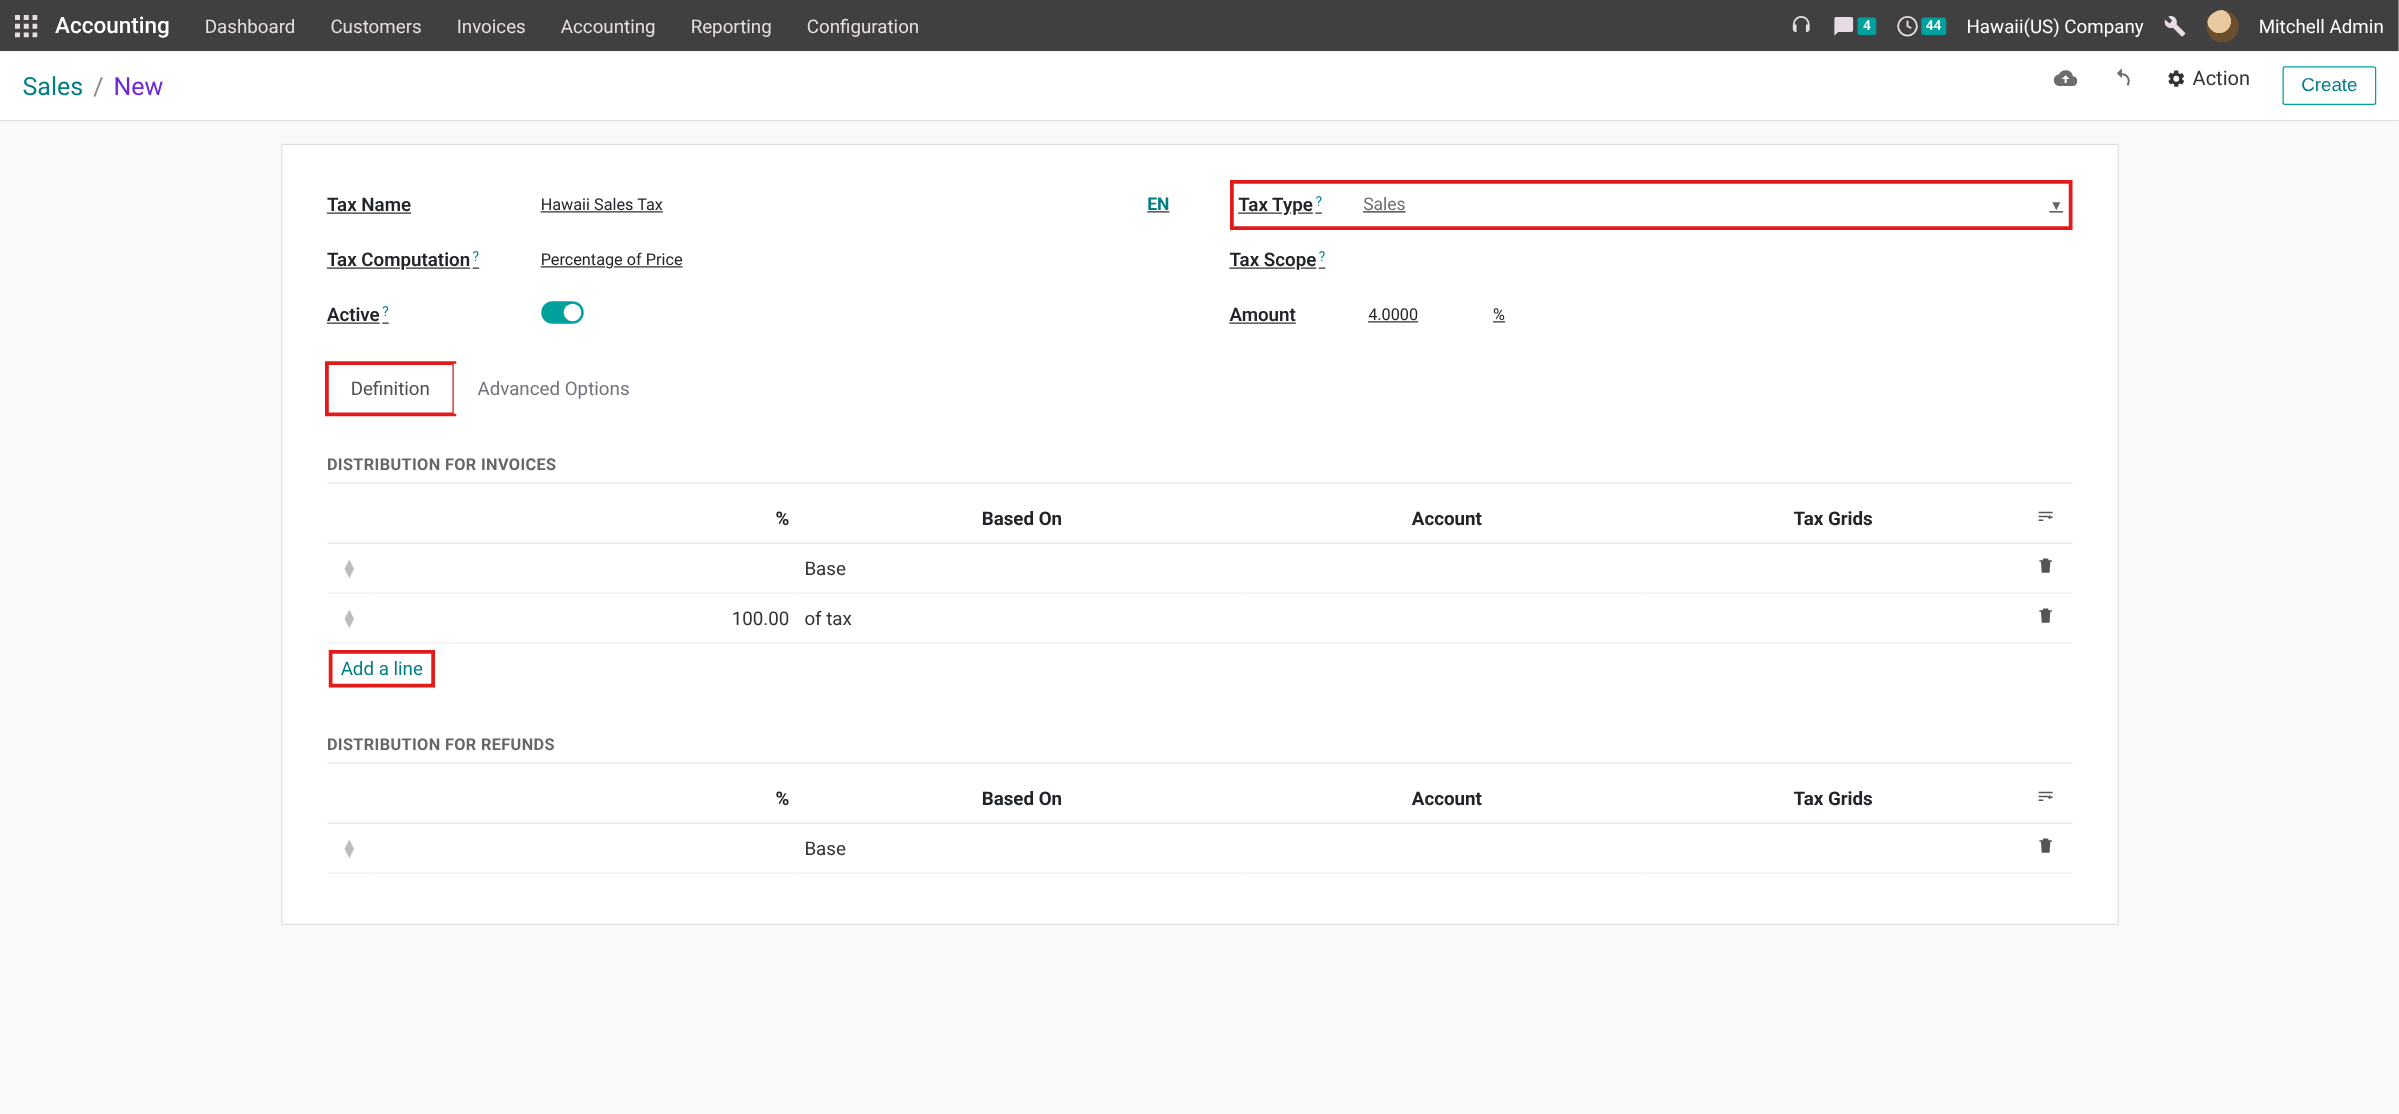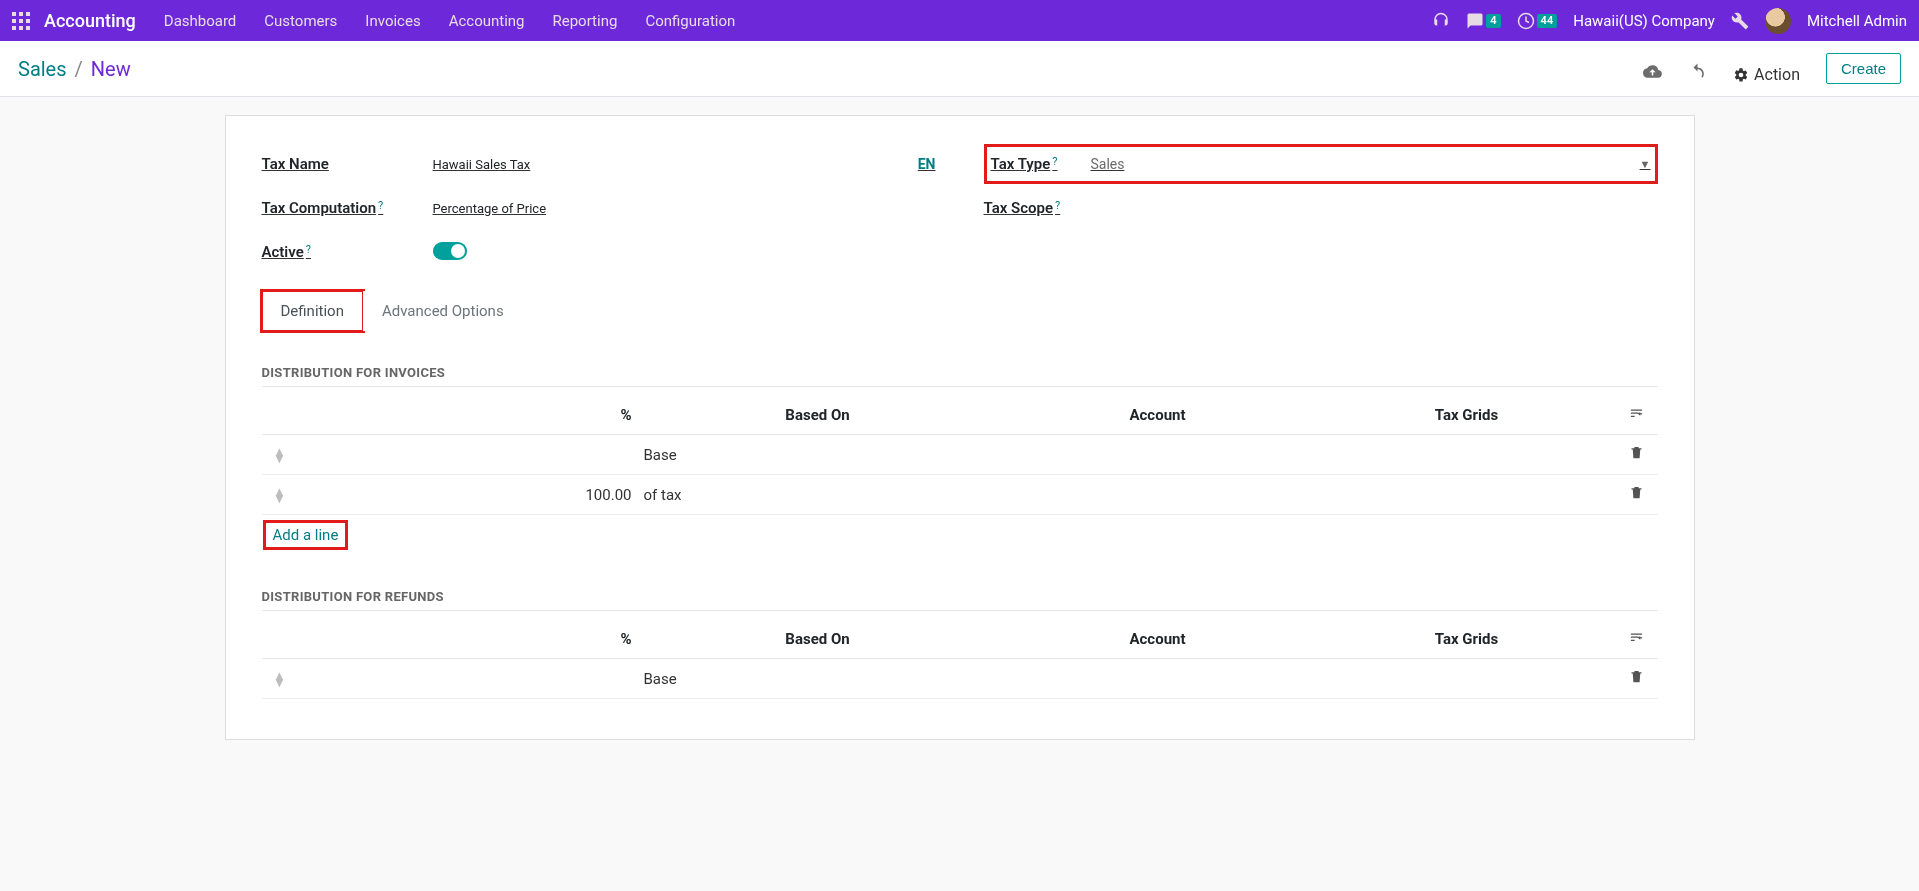--- a/index.html
+++ b/index.html
@@ -1,37 +1,37 @@
 <!DOCTYPE html>
 <html><head>
 <meta charset="utf-8">
 <style>
   * { box-sizing: border-box; margin: 0; padding: 0; }
   body { font-family: -apple-system, BlinkMacSystemFont, "Segoe UI", Roboto, Helvetica, Arial, sans-serif; font-size: 14px; color: #333; background: #f9f9f9; }
   
   
-  .navbar { background: #6d28d9; color: #fff; height: 41px; display: flex; align-items: center; padding: 0 12px; }
+  .navbar { background: #404040; color: #fff; height: 41px; display: flex; align-items: center; padding: 0 12px; }
   .navbar .apps-icon { width: 18px; height: 18px; display: inline-block; margin-right: 14px; cursor:pointer; }
   .navbar .brand { font-size: 18px; font-weight: 500; margin-right: 28px; color:#fff; }
   .navbar .nav-links { display: flex; gap: 28px; }
   .navbar .nav-links a { color: #e7dce4; text-decoration: none; font-size: 15px; cursor:pointer; }
   .navbar .right { margin-left: auto; display: flex; align-items: center; gap: 16px; }
   .navbar .icon-slot { position: relative; cursor:pointer; color:#e7dce4; display:flex; align-items:center; }
   .navbar .badge { background: #00A09D; color:#fff; font-size:11px; padding:0 4px; border-radius:2px; margin-left:2px; font-weight:600; min-width:14px; text-align:center; line-height:14px; }
   .navbar .company { color:#fff; font-size:15px; }
   .navbar .avatar { width:26px; height:26px; border-radius:50%; background: radial-gradient(circle at 40% 35%, #e8c9a0 0 40%, #6b4e2e 42% 100%); display:inline-block; }
   .navbar .user { color:#fff; font-size:15px; }
   .navbar svg { width:18px; height:18px; fill:#e7dce4; }
   
   
   .controlbar { background:#fff; border-bottom:1px solid #dee2e6; height:56px; display:flex; align-items:center; padding:0 18px; }
   .breadcrumb { font-size:20px; color:#017e84; display:flex; align-items:center; gap:8px; }
   .breadcrumb .sep { color:#888; }
   .breadcrumb .current { color:#6d28d9; }
-  .controlbar .actions { margin-left:auto; display:flex; align-items:flex-end; gap:26px; }
+  .controlbar .actions { margin-left:auto; display:flex; align-items:flex-start; gap:26px; }
   .controlbar .actions .icon-btn { cursor:pointer; color:#6c6c6c; }
   .controlbar .actions .icon-btn svg { width:19px; height:19px; fill:#6c6c6c; }
   .action-label { display:flex; align-items:center; gap:5px; color:#333; cursor:pointer; font-size:16px; }
   .action-label svg { width:16px; height:16px; fill:#333; }
   .create-btn { border:1px solid #00A09D; color:#017e84; background:#fff; padding:6px 14px; font-size:15px; cursor:pointer; border-radius:2px; }
 
   
   .content-scroll { height: calc(100vh - 41px - 56px); overflow-y: scroll; padding: 18px 32px 40px 32px; }
 
   
@@ -194,20 +194,27 @@
         <div class="label" style="width:100px;"><span>Tax Type</span><span class="help">?</span></div>
         <div class="value-sel">
           <span style="color:#6c6c6c;">Sales</span>
         </div>
         <span class="caret">▼</span>
       </div>
       <div class="field-row">
         <div class="label" style="width:100px;"><span>Tax Scope</span><span class="help">?</span></div>
         <div class="value"></div>
       </div>
+      <div class="field-row">
+        <div class="label" style="width:100px;">Amount</div>
+        <div class="value" style="display:flex; align-items:center;">
+          <span>4.0000</span>
+          <span class="amount-unit">%</span>
+        </div>
+      </div>
     </div>
   </div>
 
   <div class="tabs">
     <div class="tab active tab-hl">Definition</div>
     <div class="tab">Advanced Options</div>
   </div>
 
   <div class="section-title">Distribution for Invoices</div>
   <table class="dist">

